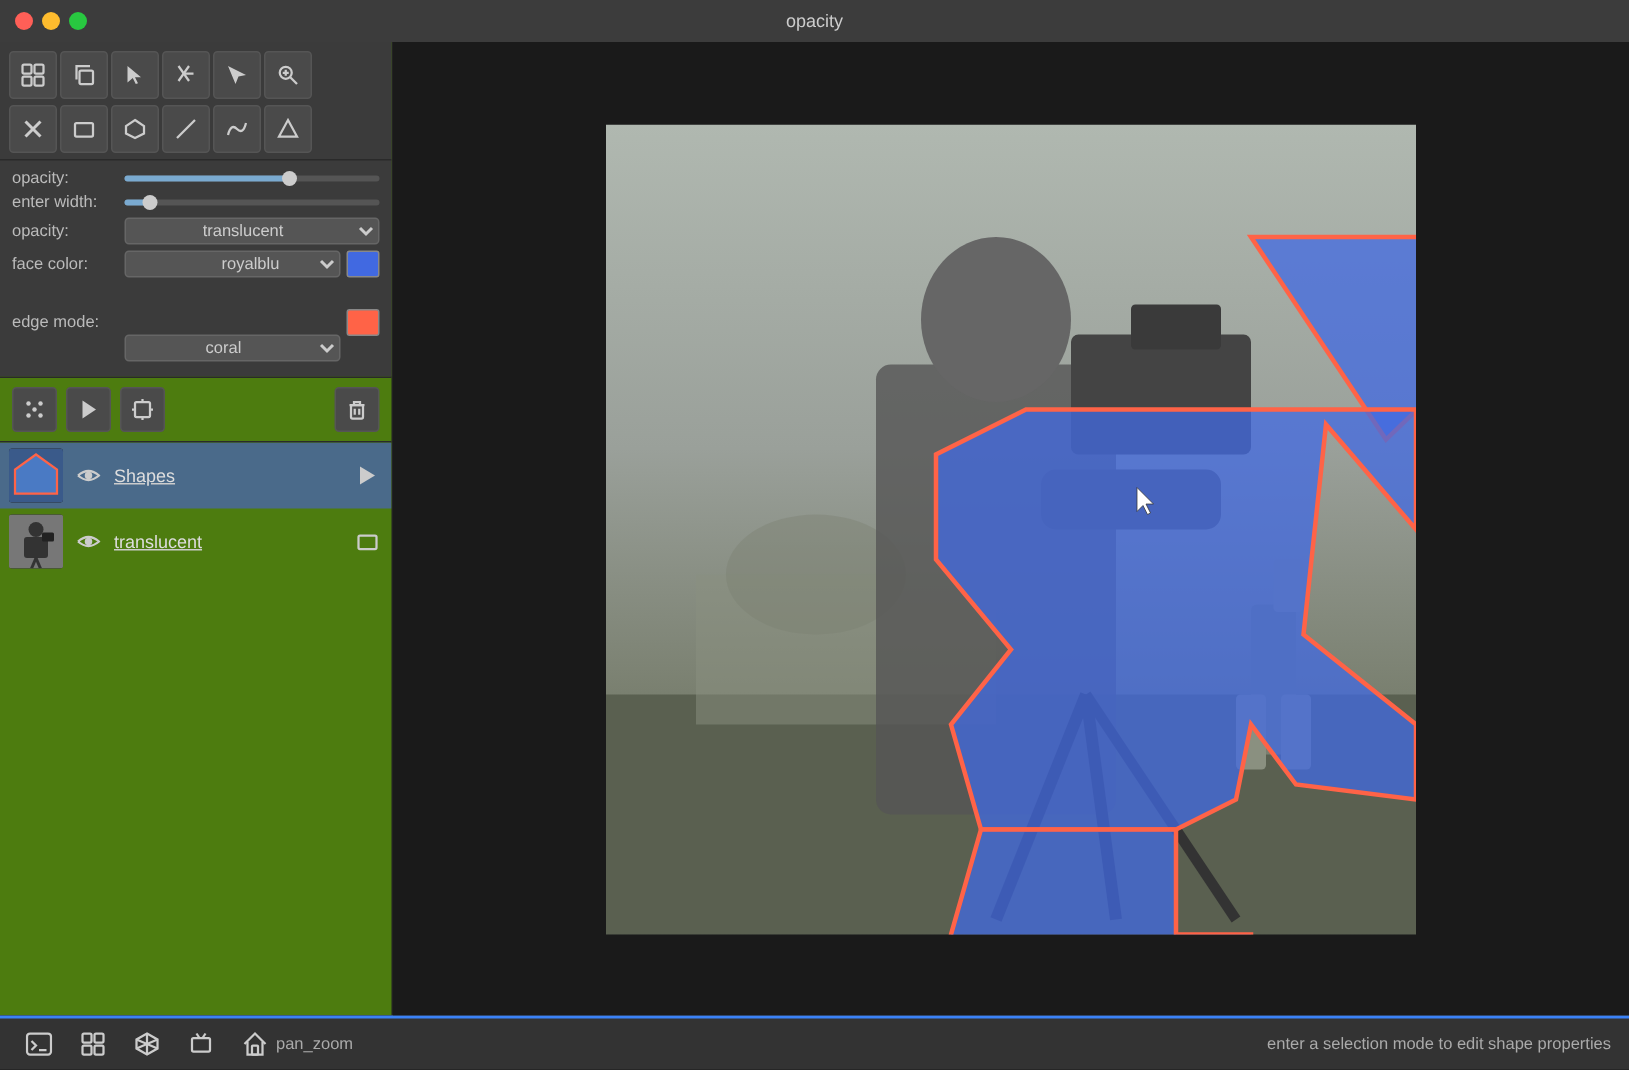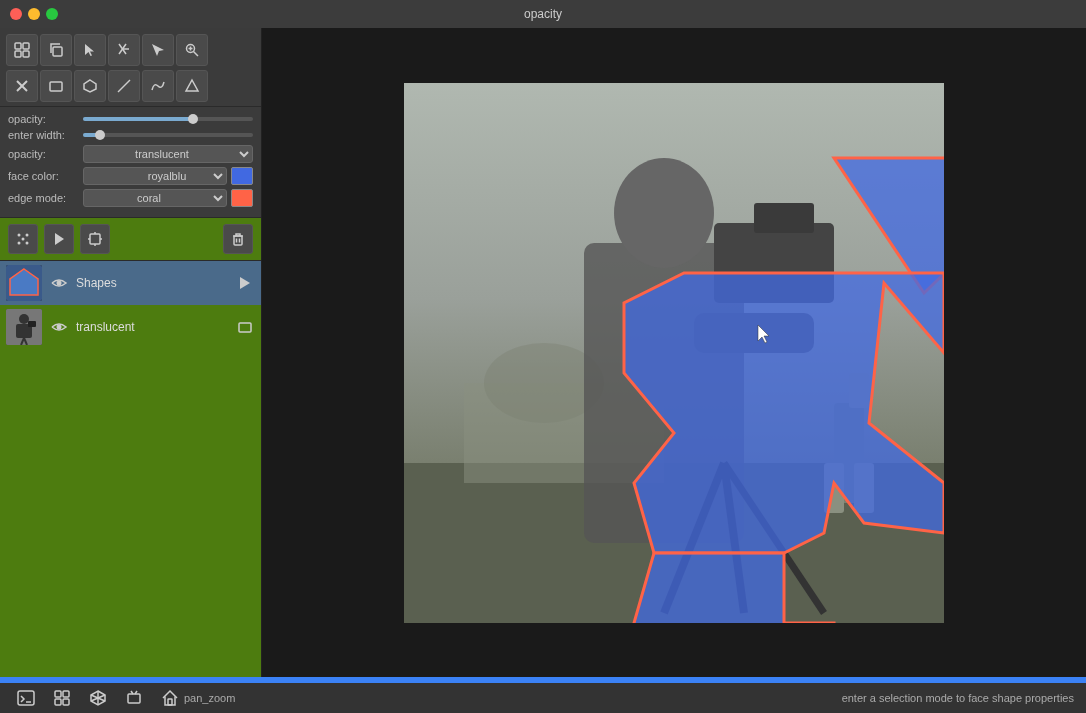--- a/index.html
+++ b/index.html
@@ -172,20 +172,21 @@
       color: #ccc;
       font-size: 14px;
     }
     .layer-tool-btn.trash { margin-left: auto; }
 
     
     .layer-list {
       flex: 1;
       overflow-y: auto;
       border-top: 1px solid #2a2a2a;
+      text-decoration: underline;
     }
     .layer-item {
       display: flex;
       align-items: center;
       padding: 4px 6px;
       cursor: pointer;
       gap: 6px;
       min-height: 44px;
     }
     .layer-item.active {
@@ -243,21 +244,21 @@
     .image-canvas {
       position: relative;
       width: 540px;
       height: 540px;
     }
 
     
     .bottom-bar {
       height: 36px;
       background: #333;
-      border-top: 6px solid #3b82f6;
+      border-top: 2px solid #3b82f6;
       display: flex;
       align-items: center;
       padding: 0 12px;
       flex-shrink: 0;
     }
     .bottom-left {
       display: flex;
       align-items: center;
       gap: 8px;
     }
@@ -450,21 +451,21 @@
           <option>royalblu</option>
           <option>red</option>
           <option>green</option>
           <option>blue</option>
         </select>
         <div class="color-swatch" style="background: #4169e1;"></div>
       </div>
 
       <div class="prop-row">
         <span class="prop-label">edge mode:</span>
-        <select class="prop-select" style="flex:1;">
+        <select class="prop-select" style="flex:1;margin-top:34px;">
           <option>coral</option>
           <option>red</option>
           <option>white</option>
           <option>black</option>
         </select>
         <div class="color-swatch" style="background: #ff6347;"></div>
       </div>
 
     </div>
 
@@ -659,14 +660,14 @@
     </div>
     <div class="bottom-btn">
       <svg width="18" height="18" viewBox="0 0 18 18" fill="none" stroke="#ccc" stroke-width="1.5">
         <path d="M2 9 L9 2 L16 9"></path>
         <path d="M4 7.5 L4 16 L14 16 L14 7.5"></path>
         <rect x="7" y="10" width="4" height="6" rx="0.5"></rect>
       </svg>
     </div>
   </div>
   <span class="bottom-status-left">pan_zoom</span>
-  <span class="bottom-status-right">enter a selection mode to face shape properties</span>
+  <span class="bottom-status-right">enter a selection mode to edit shape properties</span>
 </div>
 
 </body></html>

